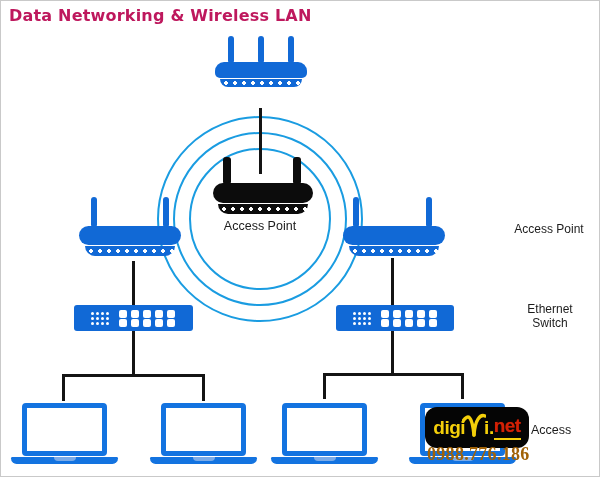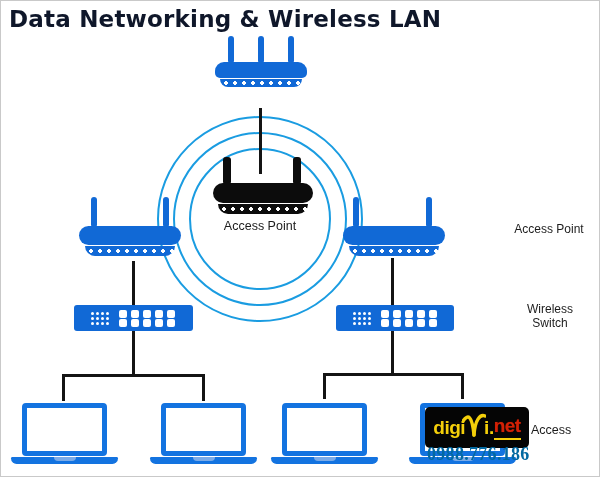--- a/index.html
+++ b/index.html
@@ -1,19 +1,19 @@
 <!DOCTYPE html>
 <html><head>
 <meta charset="utf-8">
 <style>
   html,body{margin:0;padding:0;background:#fff;}
   .canvas{position:relative;width:600px;height:477px;background:#fff;border:1px solid #c9c9c9;
           box-sizing:border-box;overflow:hidden;font-family:"Liberation Sans",sans-serif;}
   .title{position:absolute;left:8px;top:5px;font-family:"DejaVu Sans",sans-serif;
-         font-weight:bold;font-size:23px;color:#0f172a;letter-spacing:.2px;}
+         font-weight:bold;font-size:16px;color:#be185d;letter-spacing:.2px;}
   
   .circle{position:absolute;border:2.5px solid #1a9ce1;border-radius:50%;box-sizing:border-box;}
   .c1{left:156px;top:115px;width:206px;height:206px;}
   .c2{left:172px;top:131px;width:174px;height:174px;}
   .c3{left:188px;top:147px;width:142px;height:142px;}
   
   .line{position:absolute;background:#141414;}
   
   .rtr{position:absolute;}
   .rtr .ant{position:absolute;top:0;width:6px;background:var(--c);border-radius:3px 3px 2px 2px;}
@@ -59,28 +59,28 @@
   .lt1{left:10px;} .lt2{left:149px;} .lt3{left:270px;} .lt4{left:408px;}
   
   .lbl{position:absolute;color:#1c1c1c;font-size:12px;line-height:14px;text-align:center;}
   .lbl-router{left:214px;width:92px;top:89px;}
   .lbl-center{left:194px;width:130px;top:218px;font-size:12.5px;}
   .lbl-wifi{left:498px;width:100px;top:221px;}
   .lbl-eth{left:499px;width:100px;top:301px;}
   .lbl-laptop{left:530px;width:50px;top:422px;text-align:left;font-size:12.5px;}
   
   .logo{position:absolute;left:424px;top:406px;width:104px;height:41px;background:#050505;
-        border-radius:5px;display:flex;align-items:center;justify-content:center;}
+        border-radius:12px;display:flex;align-items:center;justify-content:center;}
   .logo span{font-weight:bold;font-size:19px;letter-spacing:-.5px;}
   .ldigi,.li{color:#f4cf0a;}
   .lnet{color:#d42105;border-bottom:2px solid #f4cf0a;padding-bottom:1px;text-shadow:0 0 1px #7e1402;}
   .vswoosh{margin:0 -2px 6px -3px;}
   .phone{position:absolute;left:426px;top:443px;width:102px;text-align:center;
          font-family:"Liberation Serif",serif;font-weight:bold;font-size:18px;
-         color:#0369a1;letter-spacing:.3px;}
+         color:#a16207;letter-spacing:.3px;}
 </style>
 </head>
 <body>
 
 <div class="canvas">
 
   <div class="title">Data Networking &amp; Wireless LAN</div>
 
   <div class="circle c1"></div>
   <div class="circle c2"></div>
@@ -182,21 +182,21 @@
         <i></i>
         <i></i>
         <i></i>
         <i></i>
         <i></i>
         <i></i>
         <i></i>
       </div>
   </div>
   <div class="lbl lbl-eth">
-    <div>Wireless</div>
+    <div>Ethernet</div>
     <div>Switch</div>
   </div>
 
   <div class="laptop lt1">
     <div class="screen"></div>
     <div class="base"></div>
   </div>
   <div class="laptop lt2">
     <div class="screen"></div>
     <div class="base"></div>

